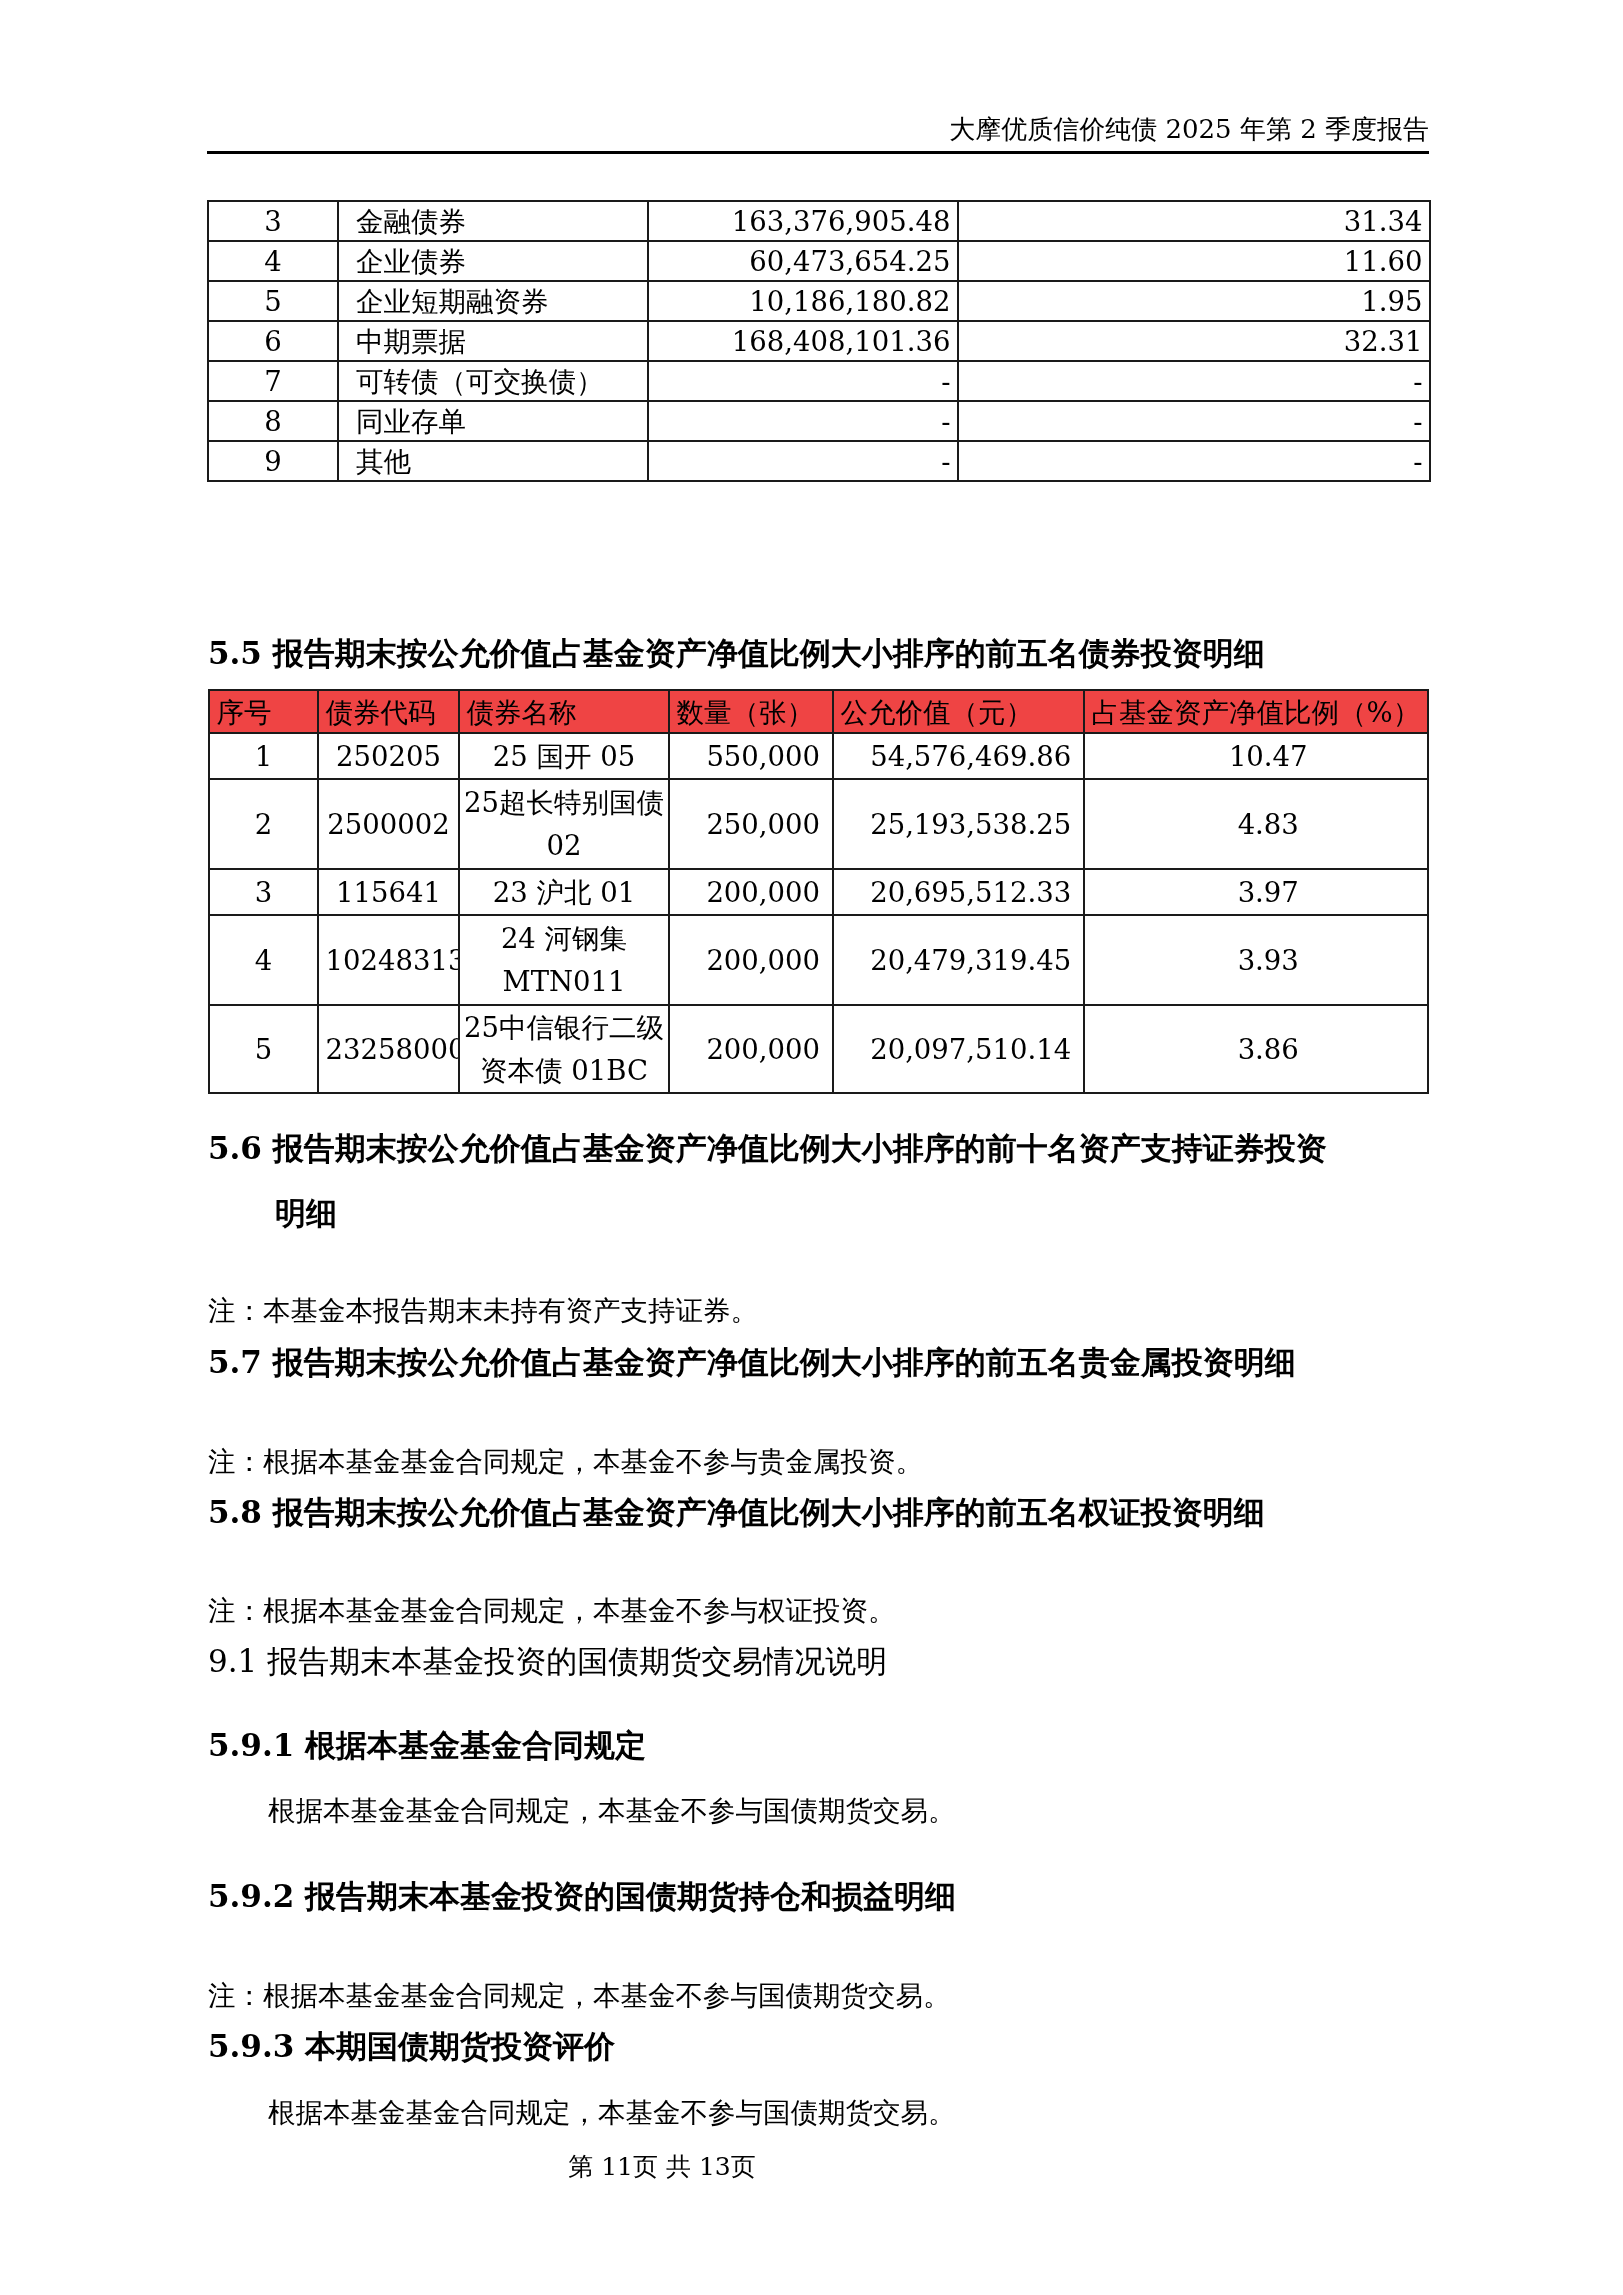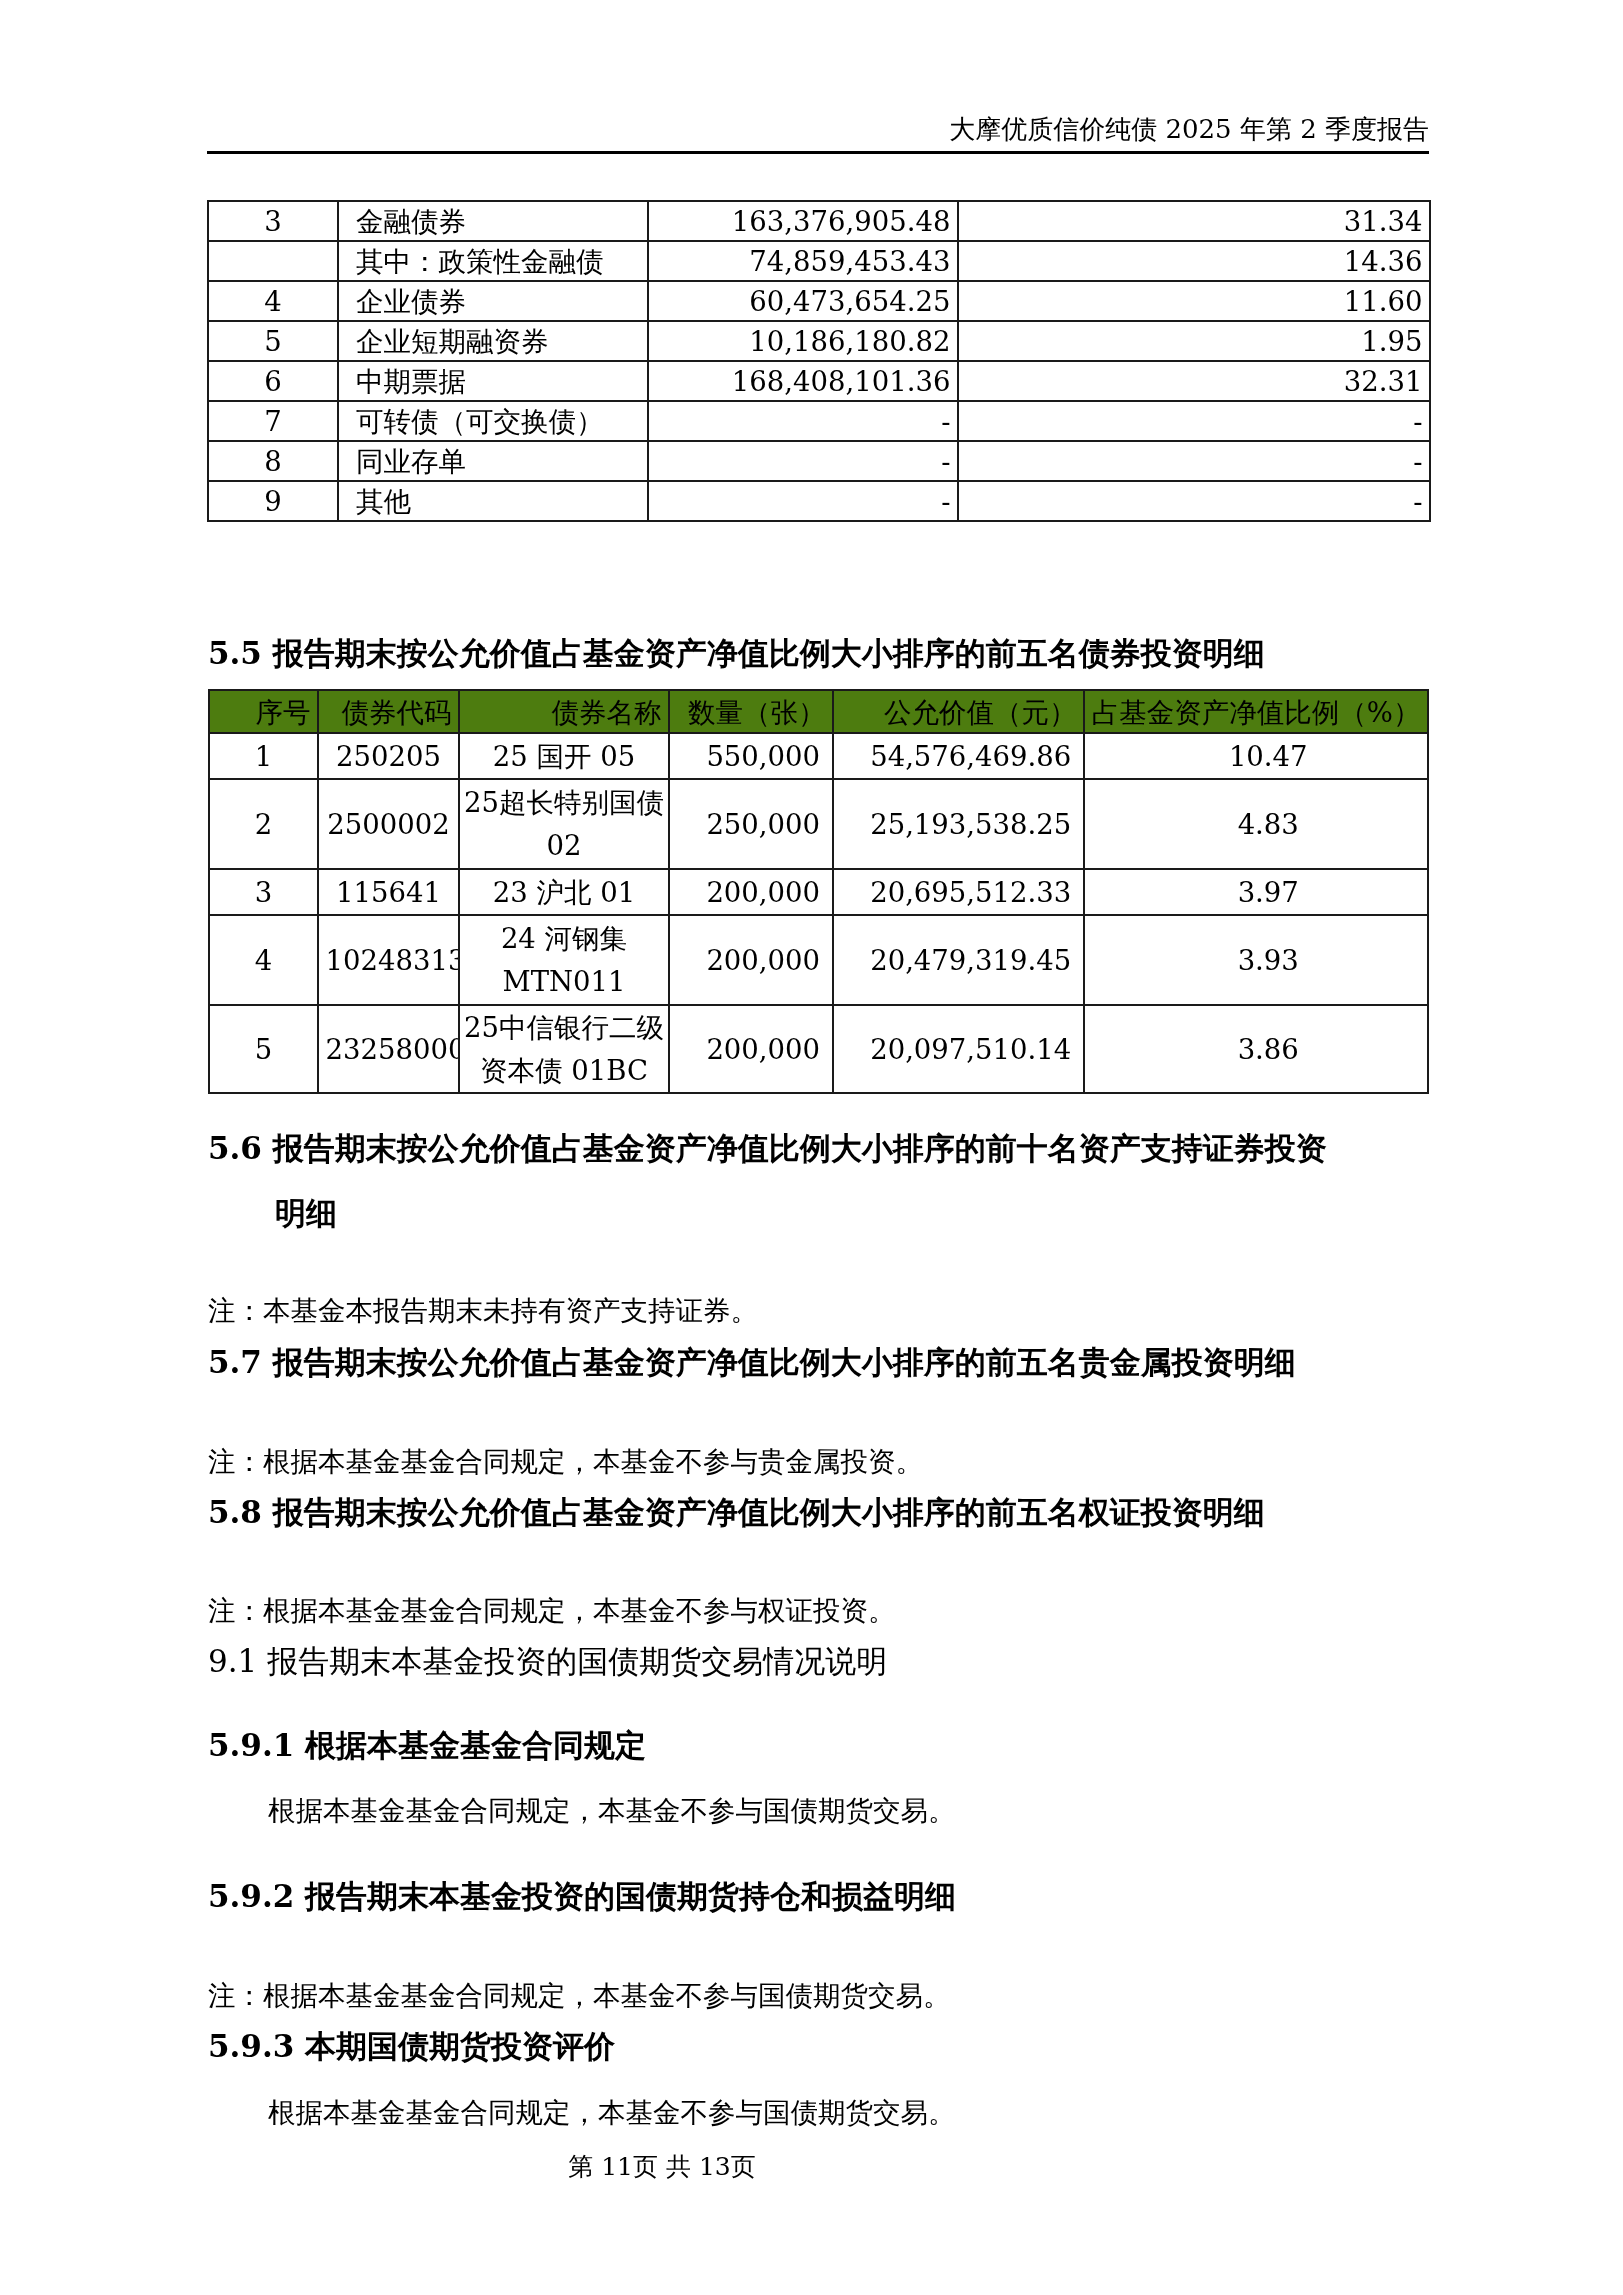--- a/index.html
+++ b/index.html
@@ -8,21 +8,21 @@
   .abs { position: absolute; }
   .running-header { left: 207px; width: 1222px; top: 113px; text-align: right;
          font-size: 26px; line-height: 33px; }
   .header-rule { left: 207px; top: 151px; width: 1222px; height: 2.6px; background: #000; }
   table { border-collapse: collapse; position: absolute; table-layout: fixed; }
   td, th { border: 2px solid #1a1a1a; padding: 0 6.5px; font-size: 27.5px;
            line-height: 38px; font-weight: normal; overflow: hidden; }
   .t1 { left: 207px; top: 200px; width: 1222px; }
   .t1 td { height: 36px; }
   .t2 { left: 208px; top: 689px; width: 1219px; }
-  .t2 th { background: #4d7c0f; height: 41px; text-align: right; white-space: nowrap; }
+  .t2 th { background: #ef4444; height: 41px; text-align: left; white-space: nowrap; }
   .t2 td { text-align: center; }
   .c { text-align: center; }
   .r { text-align: right; padding-left: 31px; }
   .l { text-align: left; padding-left: 17px; }
   .t2 .wrap { line-height: 43px; padding: 0 1.3px; }
   .h1 { left: 208px; font-size: 31px; font-weight: bold; line-height: 39px; white-space: nowrap;
         font-family: "DejaVu Serif", serif; }
   .h1.regular { font-weight: normal; }
   .indent2 { left: 275px; }
   .note { left: 208px; font-size: 27.5px; line-height: 37px; white-space: nowrap; margin-top: 34px; }
@@ -41,26 +41,20 @@
       <col style="width:310px">
       <col style="width:310px">
       <col style="width:472px">
     </colgroup>
   <tbody>
     <tr>
       <td class="c">3</td>
       <td class="l">金融债券</td>
       <td class="r">163,376,905.48</td>
       <td class="r">31.34</td>
-    </tr>
-    <tr>
-      <td class="c"></td>
-      <td class="l">其中：政策性金融债</td>
-      <td class="r">74,859,453.43</td>
-      <td class="r">14.36</td>
     </tr>
     <tr>
       <td class="c">4</td>
       <td class="l">企业债券</td>
       <td class="r">60,473,654.25</td>
       <td class="r">11.60</td>
     </tr>
     <tr>
       <td class="c">5</td>
       <td class="l">企业短期融资券</td>

